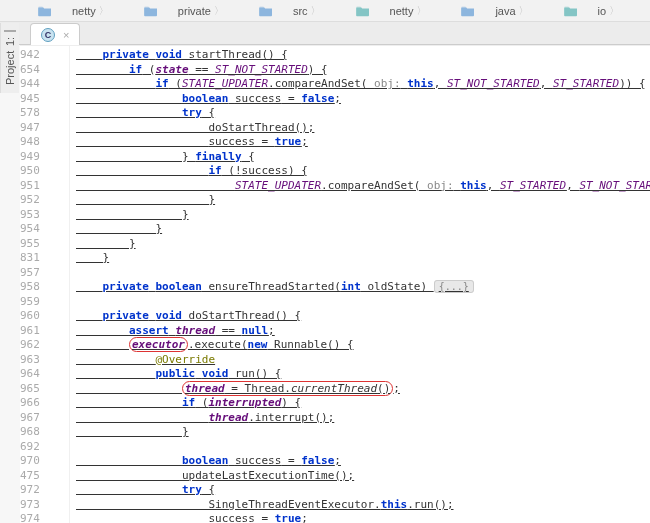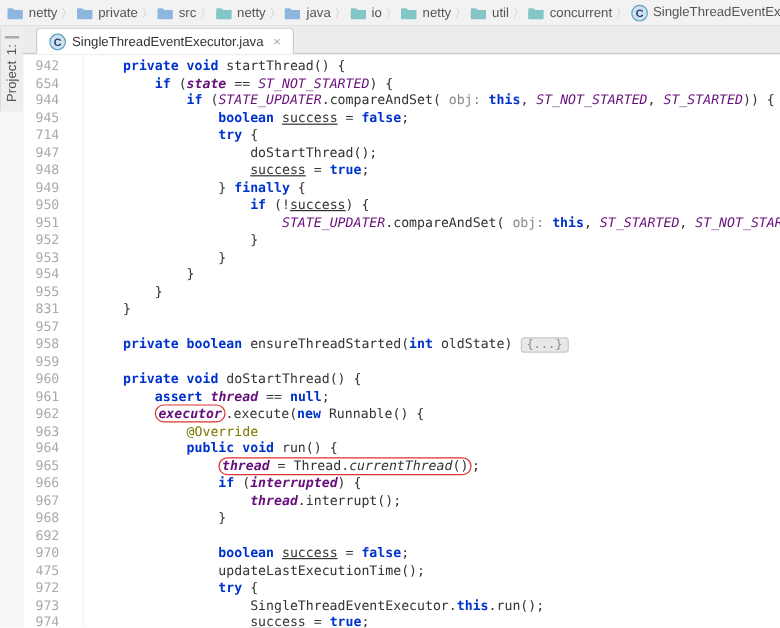--- a/index.html
+++ b/index.html
@@ -17,24 +17,25 @@
     align-items: center;
     padding: 3px 6px;
     background: #f2f2f2;
     border-bottom: 1px solid #ddd;
     height: 22px;
     gap: 2px;
     white-space: nowrap;
   }
   .bc-item {
     display: flex;
-    align-items: flex-start;
-    gap: 4px;
+    align-items: center;
+    gap: 20px;
     color: #555;
     font-size: 11px;
+    margin-left: 32px;
   }
   .bc-sep { color: #bbb; font-size: 10px; margin: 0 1px; }
   .folder-icon { width: 14px; height: 12px; display: inline-block; }
   .folder-icon svg { width: 100%; height: 100%; }
   .class-icon {
     width: 14px; height: 14px; border-radius: 50%;
     background: #c9e3f0;
     border: 1px solid #60a0c0;
     display: inline-flex; align-items: center; justify-content: center;
     font-size: 9px; color: #336; font-weight: bold;
@@ -89,36 +90,37 @@
     left: 20px; right: 0; top: 45px; bottom: 0;
     background: #fff;
     border-top: 1px solid #eee;
   }
   .gutter {
     width: 50px;
     background: #fff;
     color: #aaa;
     font-family: Menlo, Consolas, monospace;
     font-size: 11px;
-    text-align: center;
+    text-align: left;
     padding: 2px 10px 2px 0;
     border-right: 1px solid #f0f0f0;
     line-height: 14.5px;
   }
   .gutter .ln { height: 14.5px; position: relative;}
   .code {
     flex: 1;
     font-family: Menlo, Consolas, monospace;
     font-size: 11px;
     color: #333;
     line-height: 14.5px;
     padding: 2px 10px 2px 6px;
     white-space: pre;
     position: relative;
     overflow: hidden;
+    text-decoration: underline;
   }
   .code .line { height: 14.5px; }
   .kw { color: #0033cc; font-weight: bold; }
   .fld { color: #660e7a; font-weight: bold; font-style: italic;}
   .stat { color: #660e7a; font-style: italic; }
   .param { color: #888; margin-top: 40px; }
   .mth { font-style: italic; }
   .over { color: #7a7a00; margin-top: 25px; }
   .underline { text-decoration: underline; }
   .redbox {
@@ -213,38 +215,37 @@
     <span class="bc-sep">〉</span>
     <span class="bc-item">
       <span class="class-icon">C</span>
       <span>SingleThreadEventExecutor</span>
     </span>
   </div>
 
 <div class="tab-bar">
   <div class="tab">
     <span class="class-icon">C</span>
-    <span>SingleThreadEventExecutor.java</span>
     <span class="tab-close">×</span>
   </div>
 </div>
 
 <div class="side-tab">
   <span>Project</span>
   <span>1:</span>
   <span class="proj-icon"></span>
 </div>
 
 <div class="editor-wrap">
   <div class="gutter" id="gutter">
       <div class="ln">942</div>
       <div class="ln">654</div>
       <div class="ln">944</div>
       <div class="ln">945</div>
-      <div class="ln">714</div>
+      <div class="ln">578</div>
       <div class="ln">947</div>
       <div class="ln">948</div>
       <div class="ln">949</div>
       <div class="ln">950</div>
       <div class="ln">951</div>
       <div class="ln">952</div>
       <div class="ln">953</div>
       <div class="ln">954</div>
       <div class="ln">955</div>
       <div class="ln">831</div>

